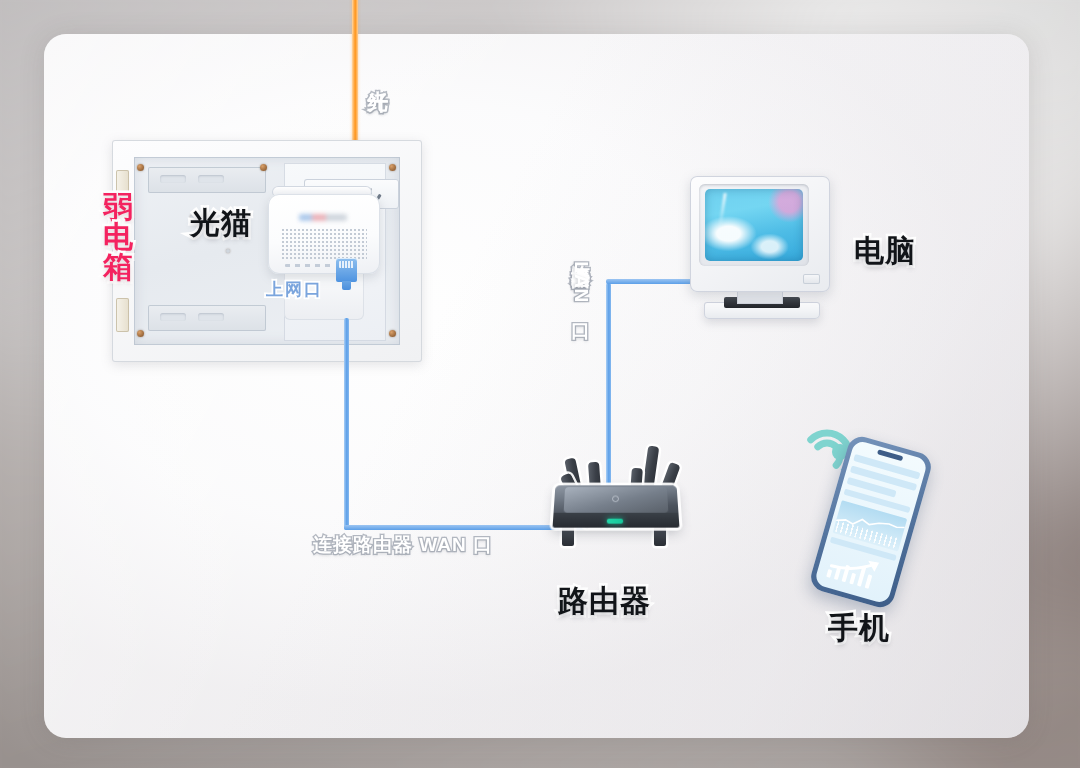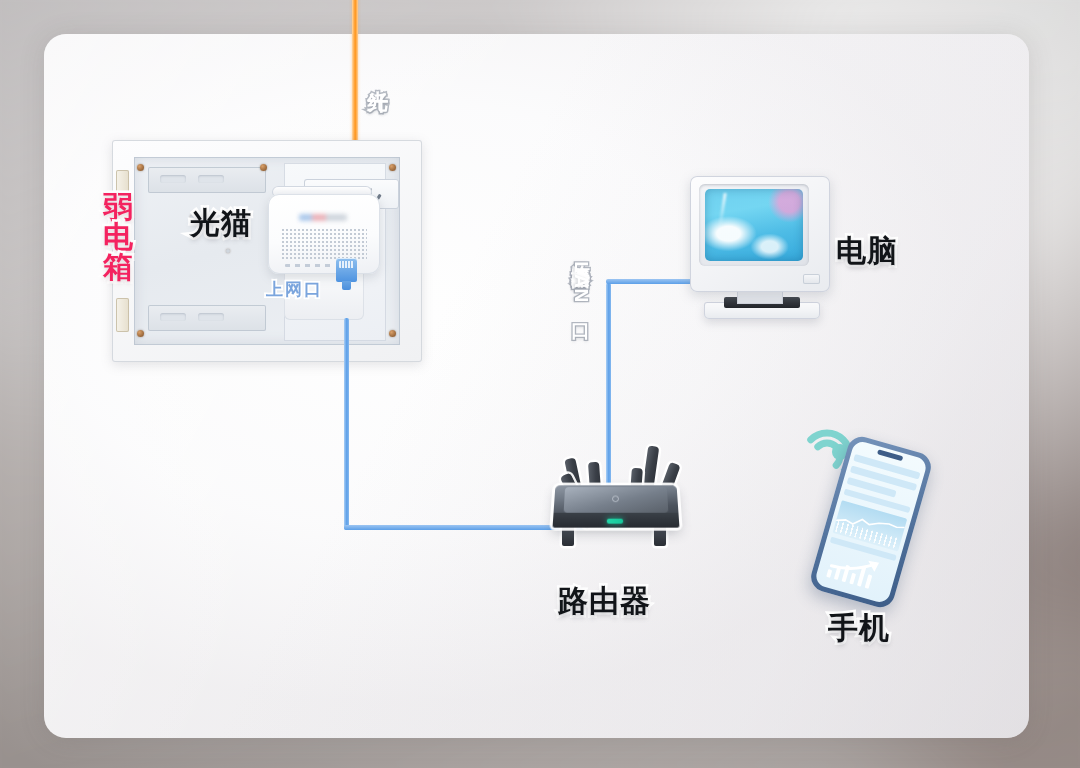--- a/index.html
+++ b/index.html
@@ -505,22 +505,23 @@
     <span>电</span>
     <span>箱</span>
   </div>
 
   <div class="lbl lbl-dark" style="left:190px; top:207px;">光猫</div>
 
   <div class="lbl lbl-ghost vertical" style="left:366px; top:74px;">光纤</div>
 
   <div class="lbl lbl-blue" style="left:266px; top:281px;">上网口</div>
 
+  <div class="lbl lbl-ghost-sm" style="left:313px; top:535px;">连接路由器 WAN 口</div>
 
   <div class="lbl lbl-ghost-sm vert-mixed" style="left:570px; top:250px;">连接路由器 LAN 口</div>
 
   <div class="lbl lbl-dark" style="left:558px; top:585px;">路由器</div>
 
-  <div class="lbl lbl-dark" style="left:836px; top:235px;">电脑</div>
+  <div class="lbl lbl-dark" style="left:854px; top:235px;">电脑</div>
 
   <div class="lbl lbl-dark" style="left:828px; top:612px;">手机</div>
 
 </div>
 
 </body></html>

